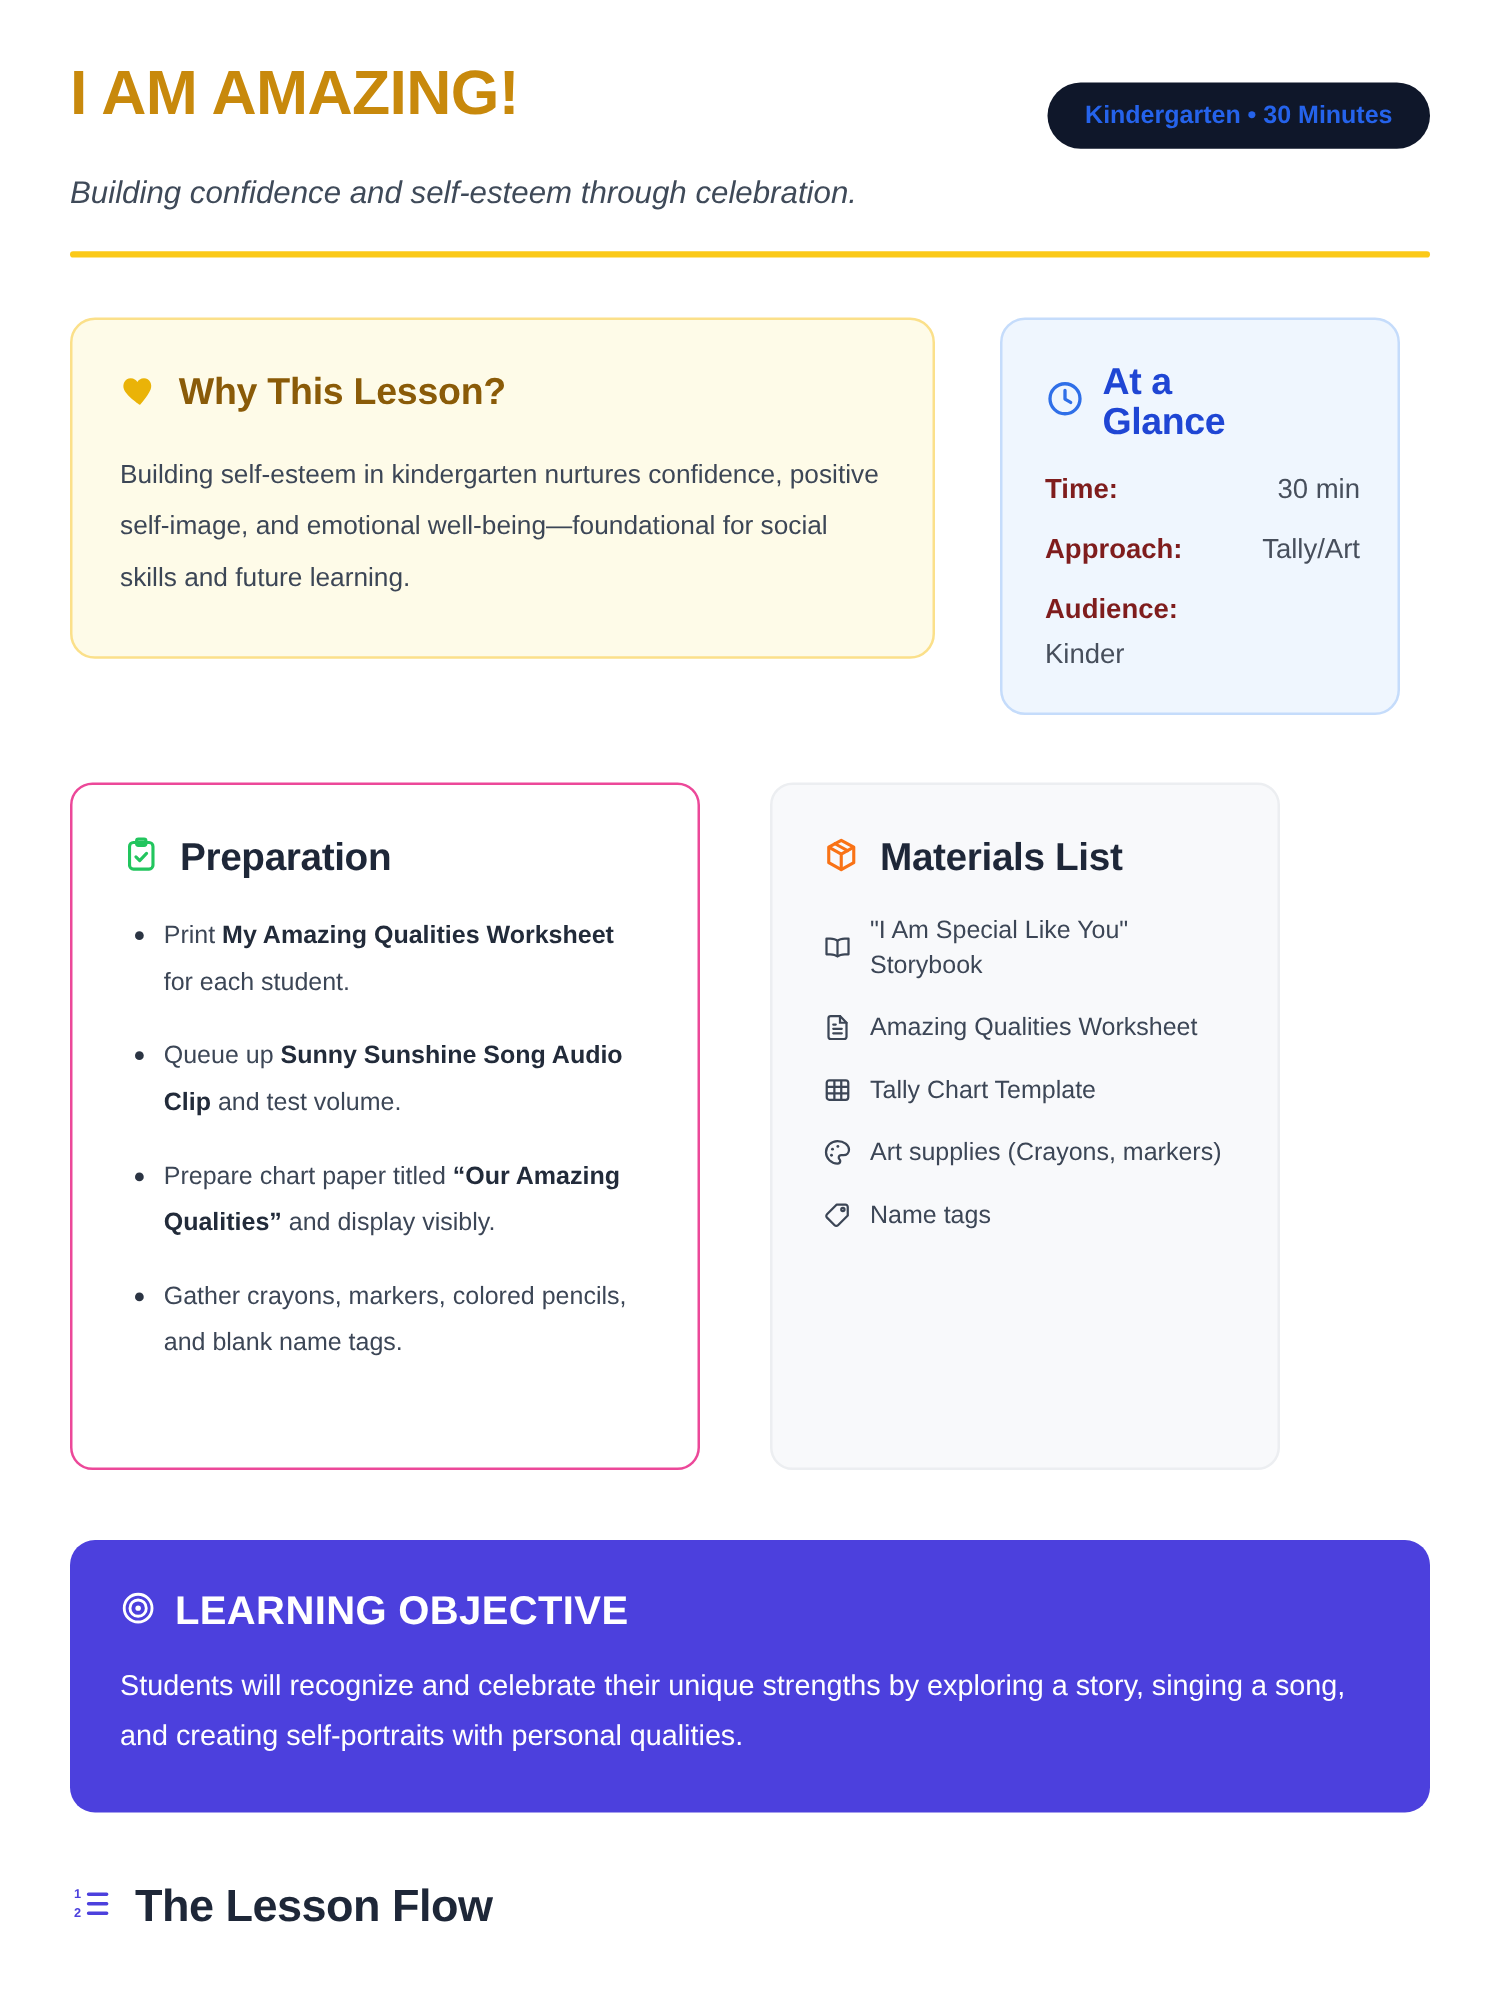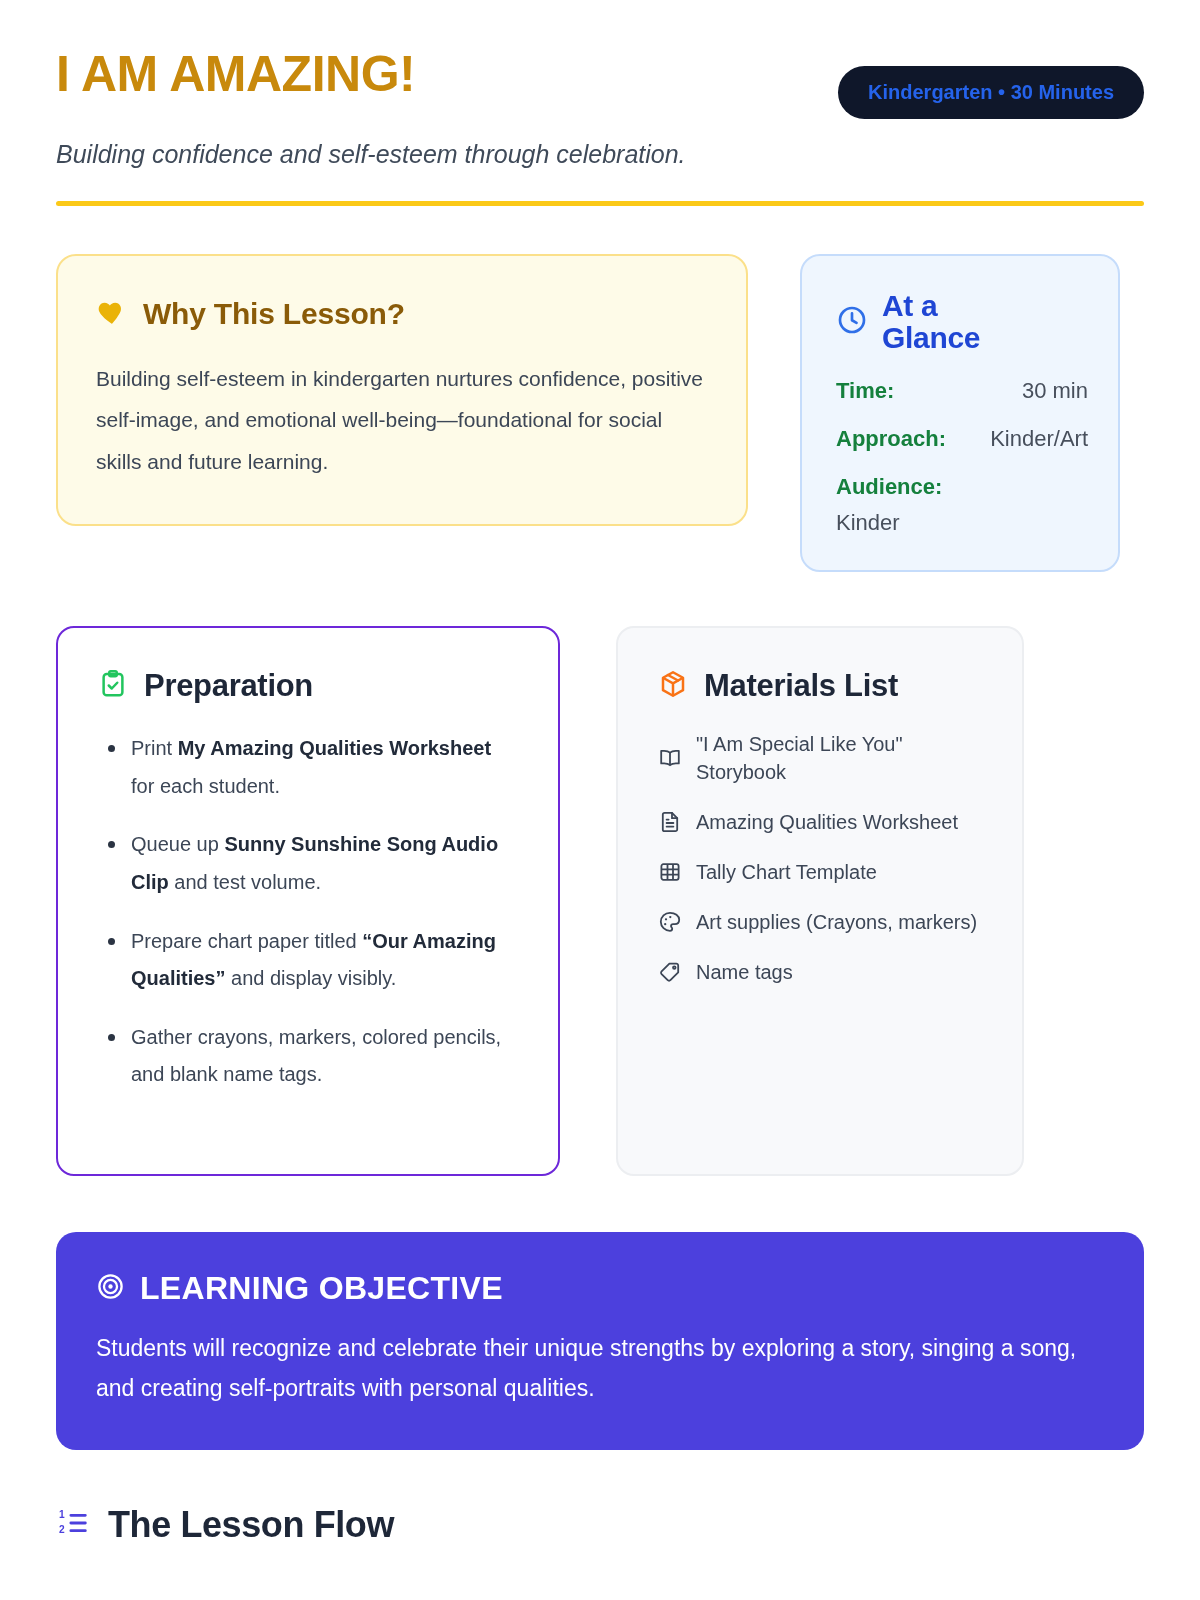--- a/index.html
+++ b/index.html
@@ -117,40 +117,40 @@
     display: flex;
     align-items: baseline;
     justify-content: space-between;
     margin-bottom: 22px;
     gap: 10px;
   }
   .glance-row:last-child { margin-bottom: 0; flex-direction: column; }
   .glance-key {
     font-size: 22px;
     font-weight: 700;
-    color: #15803d;
+    color: #7f1d1d;
     white-space: nowrap;
   }
   .glance-val {
     font-size: 22px;
     color: #474f5c;
     white-space: nowrap;
   }
 
   
   .row-2 {
     margin-top: 54px;
     display: flex;
     gap: 56px;
     align-items: flex-start;
   }
   .prep-card {
     width: 504px;
     background: #ffffff;
-    border: 2px solid #6d28d9;
+    border: 2px solid #ec4899;
     border-radius: 18px;
     padding: 40px 40px 44px 40px;
     min-height: 550px;
   }
   .mat-card {
     width: 408px;
     background: #f8f9fb;
     border: 2px solid #eceef1;
     border-radius: 18px;
     padding: 40px 40px 44px 40px;
@@ -283,21 +283,21 @@
         </span>
         <h2>At a Glance</h2>
       </div>
       <div class="glance-rows">
         <div class="glance-row">
           <span class="glance-key">Time:</span>
           <span class="glance-val">30 min</span>
         </div>
         <div class="glance-row">
           <span class="glance-key">Approach:</span>
-          <span class="glance-val">Kinder/Art</span>
+          <span class="glance-val">Tally/Art</span>
         </div>
         <div class="glance-row">
           <span class="glance-key">Audience:</span>
           <span class="glance-val">Kinder</span>
         </div>
       </div>
     </section>
   </div>
 
   <div class="row-2">

